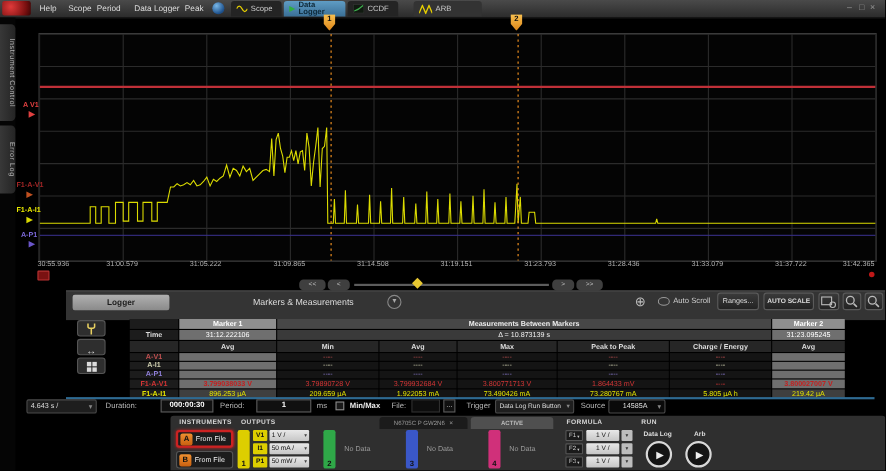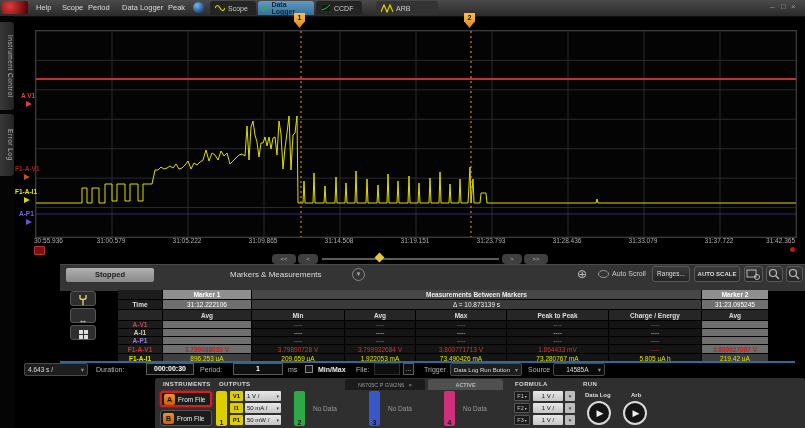--- a/index.html
+++ b/index.html
@@ -200,21 +200,21 @@
   <div class="rdot"></div>
 
   <div class="sbtn" style="left:272px;width:24px">&lt;&lt;</div>
   <div class="sbtn" style="left:298px;width:20px">&lt;</div>
   <div class="strack"></div>
   <div class="shandle"></div>
   <div class="sbtn" style="left:502px;width:20px">&gt;</div>
   <div class="sbtn" style="left:524px;width:24px">&gt;&gt;</div>
 
   <div class="toolbar"></div>
-  <div class="stopped">Stopped</div>
+  <div class="stopped">Logger</div>
   <div class="view-label">Markers &amp; Measurements</div>
   <div class="chev-circle">▾</div>
   <div class="abs" style="left:577px;top:267px;font-size:12px;color:#bbb">⊕</div>
   <svg class="abs" style="left:598px;top:270px" width="11" height="9">
       <ellipse cx="5.5" cy="4" rx="5" ry="3.5" fill="none" stroke="#999" stroke-width="1"></ellipse>
     </svg>
   <div class="abs" style="left:612px;top:270px;font-size:7px;color:#ccc">Auto Scroll</div>
   <div class="tbtn" style="left:652px;width:38px;font-size:6.5px;line-height:14px">Ranges...</div>
   <div class="tbtn" style="left:694px;width:46px;font-size:6px;font-weight:bold;line-height:14px">AUTO SCALE</div>
   <div class="iconbox" style="left:744px;width:19px">

